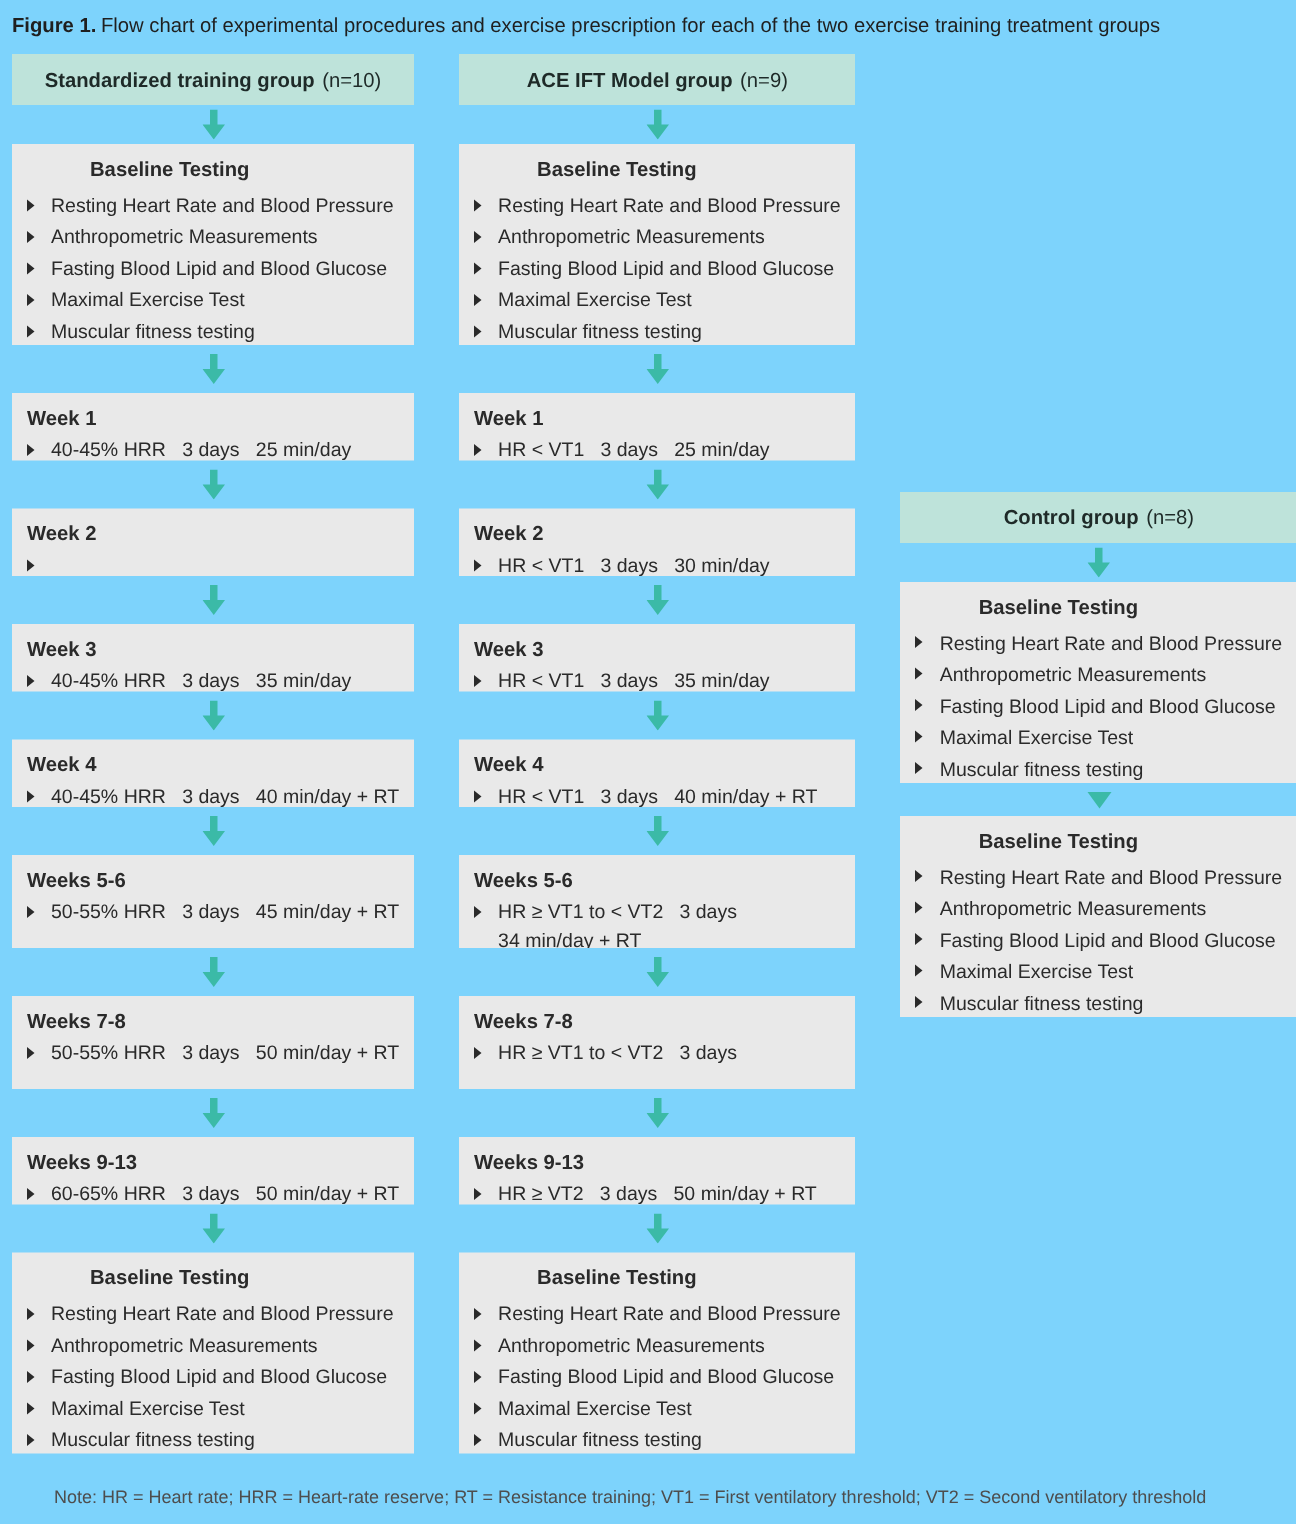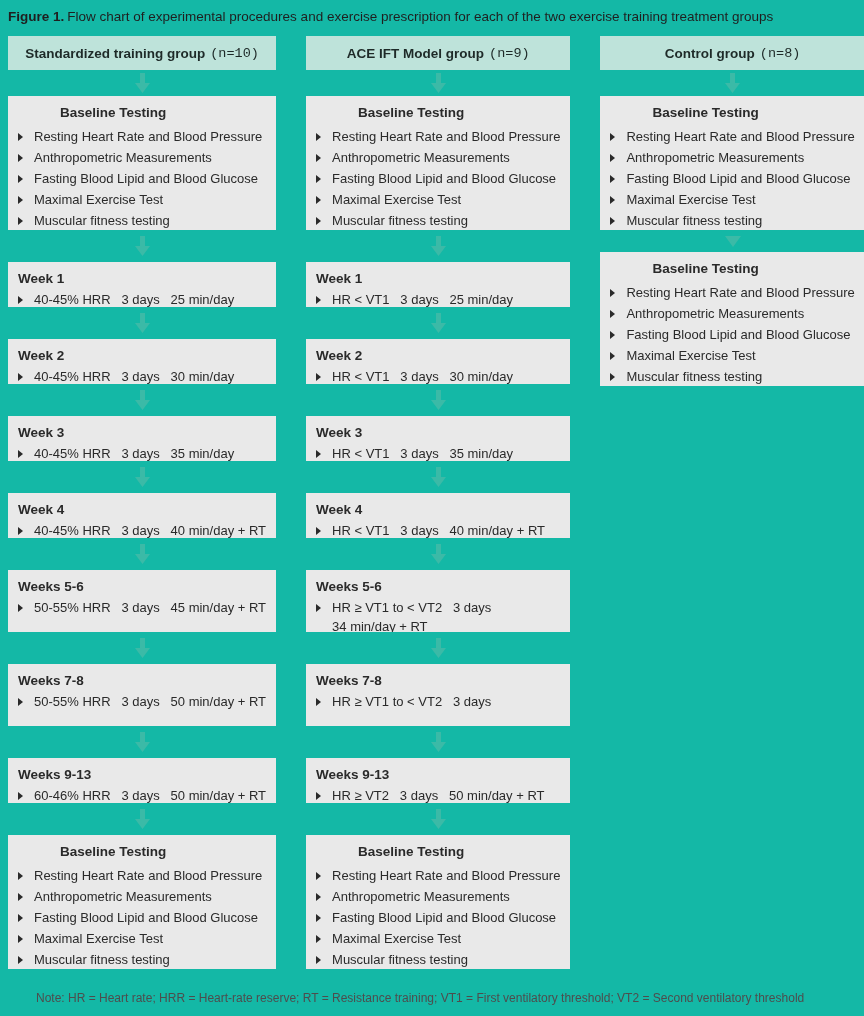--- a/index.html
+++ b/index.html
@@ -1,51 +1,51 @@
 <!DOCTYPE html>
 <html style="--header-bg: #bee3da; --box-bg: #e9e9e9; --arrow: #3bbaa7;"><head>
 <meta charset="utf-8">
 <style>
   html, body { margin: 0; padding: 0; background: #fff; }
   .page {
     width: 864px; height: 1016px;
     box-sizing: border-box;
-    background: #14b8a6;
+    background: #7dd3fc;
     font-family: "Liberation Sans", "DejaVu Sans", sans-serif;
     color: #2a2a2a;
     display: flex; flex-direction: column;
     position: relative;
   }
   .fig-caption {
     padding: 9px 8px 0 8px;
     font-size: 13.5px;
     color: #1f1f1f;
     margin-bottom: 12px;
     white-space: nowrap;
   }
   .fig-label { font-weight: bold; }
   .fig-caption-text { margin-left: 3px; }
 
   .chart {
     display: flex;
     gap: 30px;
     padding: 0 16px 0 8px;
-    align-items: flex-start;
+    align-items: center;
   }
   .col { width: 270px; display: flex; flex-direction: column; }
 
   .col-header {
     height: 34px; flex: 0 0 34px;
     background: var(--header-bg, #bee3da);
     display: flex; align-items: center; justify-content: center;
     font-size: 13.5px; color: #1e2a28;
     white-space: nowrap;
   }
   .hdr-name { font-weight: bold; }
-  .hdr-n { margin-left: 5px; font-weight: normal; font-family: Liberation Mono, monospace; }
+  .hdr-n { margin-left: 5px; font-weight: normal; }
 
   .arrow-gap {
     flex: 0 0 26px; height: 26px;
     display: flex; align-items: center; justify-content: center;
     color: var(--arrow, #3bbaa7);
   }
   .arrow-gap.g32 { flex: 0 0 32px; height: 32px; }
 
   .box {
     background: var(--box-bg, #e9e9e9);
@@ -160,21 +160,21 @@
       </div>
 
       <div class="arrow-gap g32">
           <svg width="15" height="20" viewBox="0 0 15 20">
             <path d="M5 0 h5 v10 h5 L7.5 20 0 10 h5 Z" fill="currentColor"></path>
           </svg>
         </div>
 
       <div class="box week h45">
         <div class="box-title">Week 2</div>
-        <div class="w-line"><span class="bullet"></span><span>40-45% HRR   3 days   30 min/day</span></div>
+        <div class="w-line"><span class="bullet"></span></div>
       </div>
 
       <div class="arrow-gap g32">
           <svg width="15" height="20" viewBox="0 0 15 20">
             <path d="M5 0 h5 v10 h5 L7.5 20 0 10 h5 Z" fill="currentColor"></path>
           </svg>
         </div>
 
       <div class="box week h45">
         <div class="box-title">Week 3</div>
@@ -215,21 +215,21 @@
       </div>
 
       <div class="arrow-gap g32">
           <svg width="15" height="20" viewBox="0 0 15 20">
             <path d="M5 0 h5 v10 h5 L7.5 20 0 10 h5 Z" fill="currentColor"></path>
           </svg>
         </div>
 
       <div class="box week h45">
         <div class="box-title">Weeks 9-13</div>
-        <div class="w-line"><span class="bullet"></span><span>60-46% HRR   3 days   50 min/day + RT</span></div>
+        <div class="w-line"><span class="bullet"></span><span>60-65% HRR   3 days   50 min/day + RT</span></div>
       </div>
 
       <div class="arrow-gap g32">
           <svg width="15" height="20" viewBox="0 0 15 20">
             <path d="M5 0 h5 v10 h5 L7.5 20 0 10 h5 Z" fill="currentColor"></path>
           </svg>
         </div>
 
       <div class="box baseline">
         <div class="box-title">Baseline Testing</div>

